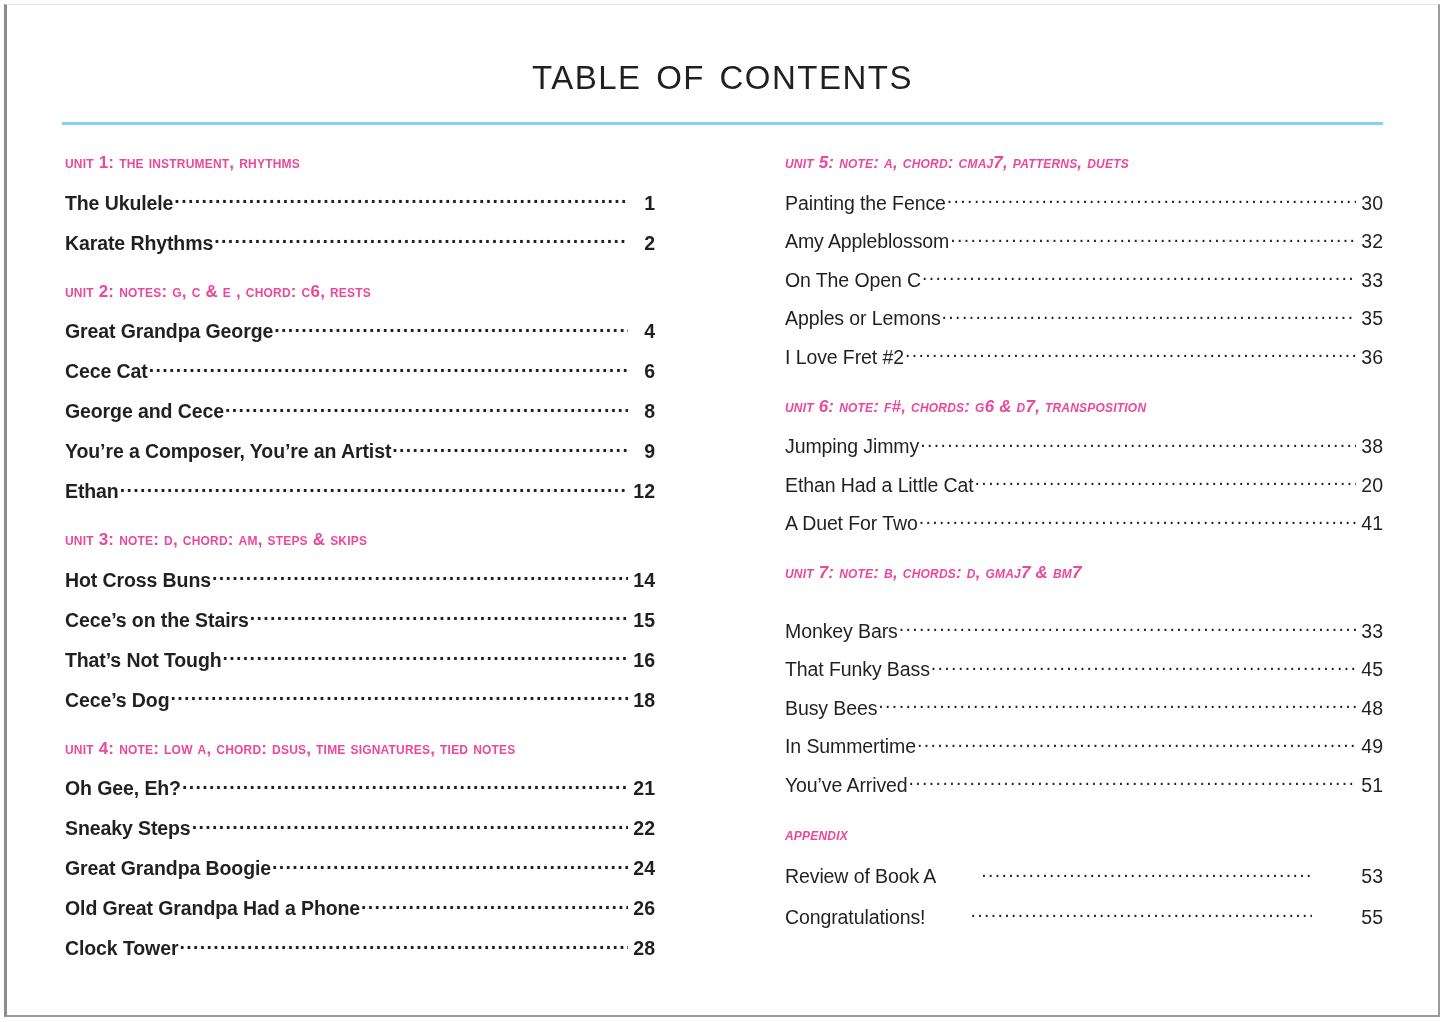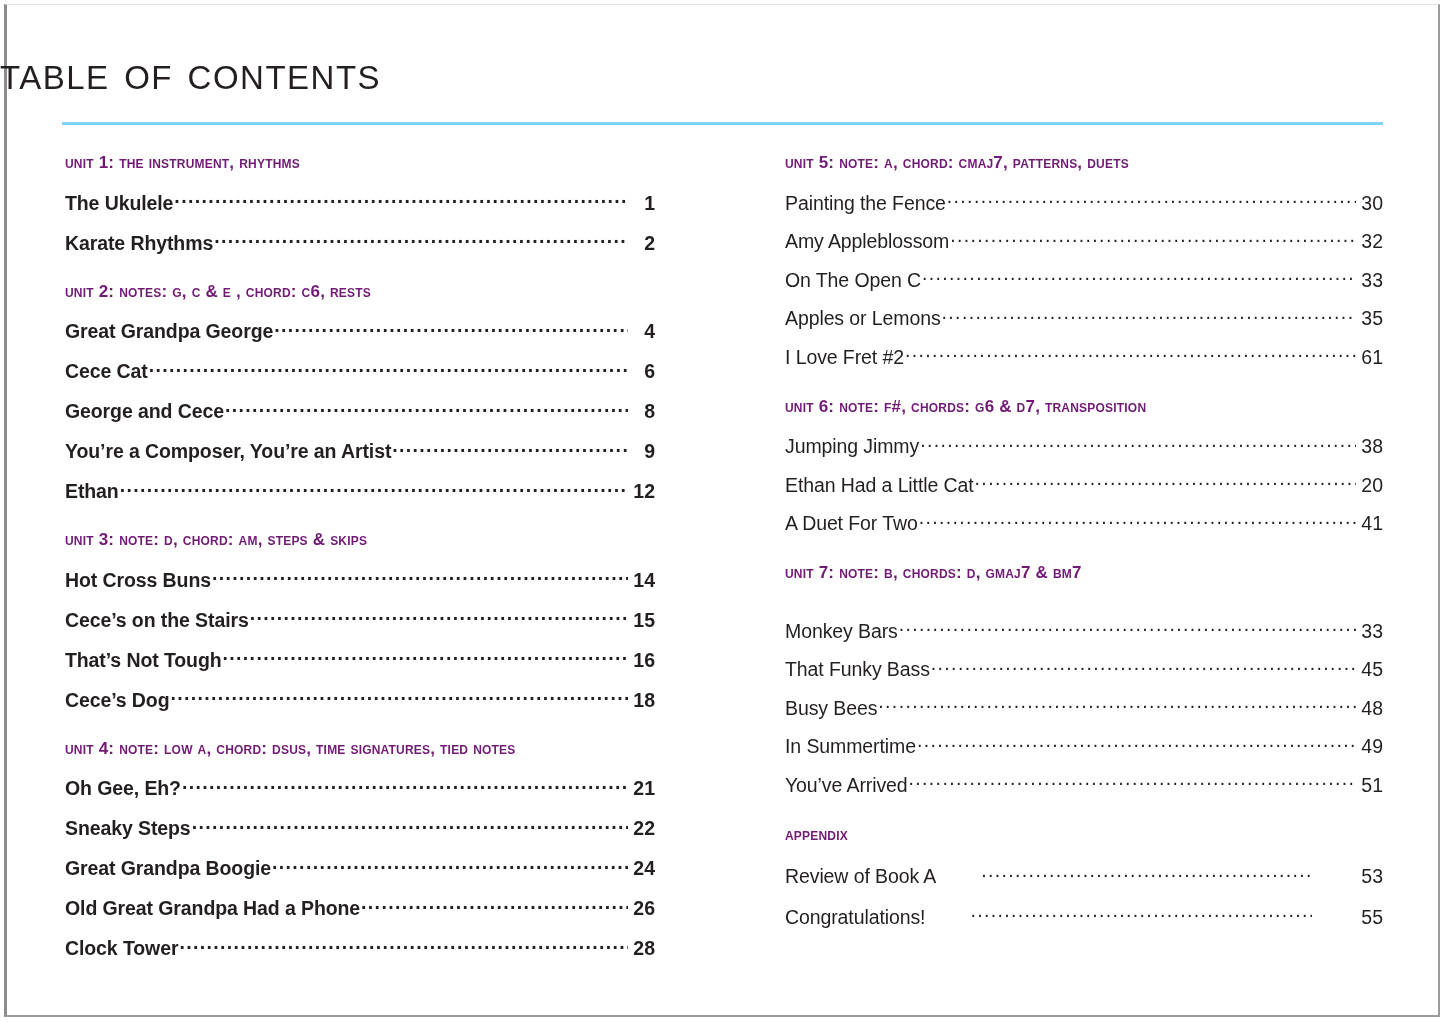--- a/index.html
+++ b/index.html
@@ -39,21 +39,21 @@
     border-top-color: #e2e2e2;
     background: #ffffff;
     pointer-events: none;
   }
 
   .title {
     position: absolute;
     left: 0;
     top: 44px;
     width: 1445px;
-    text-align: left;
+    text-align: center;
     font-family: "Liberation Sans", sans-serif;
     font-size: 47px;
     line-height: 58px;
     font-weight: 400;
     letter-spacing: 1.5px;
     color: #231f20;
     font-variant: small-caps;
     text-transform: lowercase;
   }
   .title::first-letter { font-size: 47px; }
@@ -79,21 +79,21 @@
     top: 0;
   }
   .col-left  { left: 65px;  width: 590px; }
   .col-right { left: 785px; width: 598px; }
 
   .unit-head {
     font-family: "Liberation Sans", sans-serif;
     font-size: 17px;
     line-height: 22px;
     font-weight: bold;
-    color: #701a75;
+    color: #ec4899;
     font-variant: small-caps;
     text-transform: lowercase;
     letter-spacing: 0.2px;
     white-space: nowrap;
   }
 
   .entry {
     display: flex;
     align-items: baseline;
     color: #231f20;
@@ -134,21 +134,21 @@
   }
 
   
   .col-left .unit-head { margin-bottom: 16px; }
   .col-left .entry     { margin-bottom: 15.5px; font-weight: bold; }
   .col-left .group     { margin-bottom: 26px; }
   .col-left .group:last-child { margin-bottom: 0; }
   .col-left .entry:last-child { margin-bottom: 0; }
 
   
-  .col-right .unit-head { margin-bottom: 16px; }
+  .col-right .unit-head { margin-bottom: 16px; font-style: italic; }
   .col-right .entry     { margin-bottom: 14px; justify-content: space-between; }
   .col-right .group     { margin-bottom: 27px; }
   .col-right .group:last-child { margin-bottom: 0; }
   .col-right .entry:last-child { margin-bottom: 0; }
 
   
   .col-right .group.extra-gap .unit-head { margin-bottom: 34px; }
   .col-right .group.appendix .unit-head  { margin-bottom: 18px; }
   .col-right .group.appendix .entry      { margin-bottom: 16px; gap: 44px; }
 </style>
@@ -276,21 +276,21 @@
             <span class="pnum">33</span>
           </div>
           <div class="entry">
             <span class="etitle">Apples or Lemons</span>
             <span class="leader"></span>
             <span class="pnum">35</span>
           </div>
           <div class="entry">
             <span class="etitle">I Love Fret #2</span>
             <span class="leader"></span>
-            <span class="pnum">61</span>
+            <span class="pnum">36</span>
           </div>
         </div>
         <div class="group">
           <div class="unit-head">Unit 6: Note: F#, Chords: G6 &amp; D7, Transposition</div>
           <div class="entry">
             <span class="etitle">Jumping Jimmy</span>
             <span class="leader"></span>
             <span class="pnum">38</span>
           </div>
           <div class="entry">

